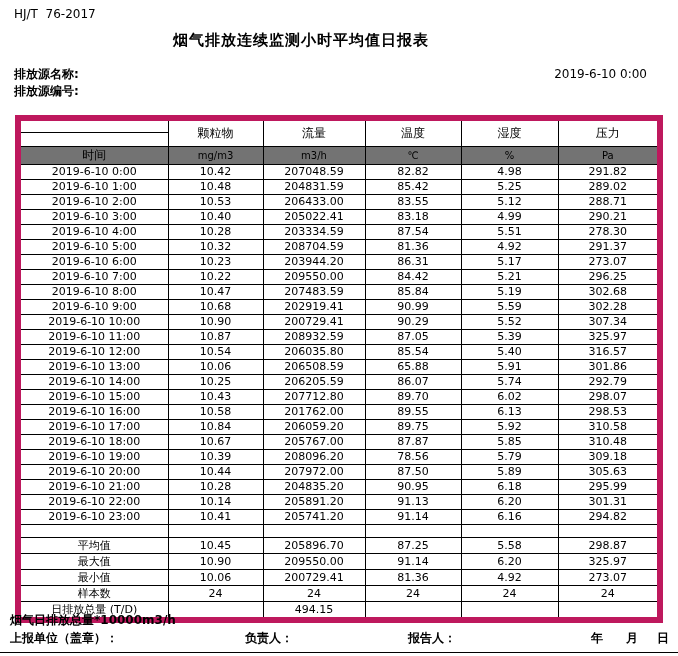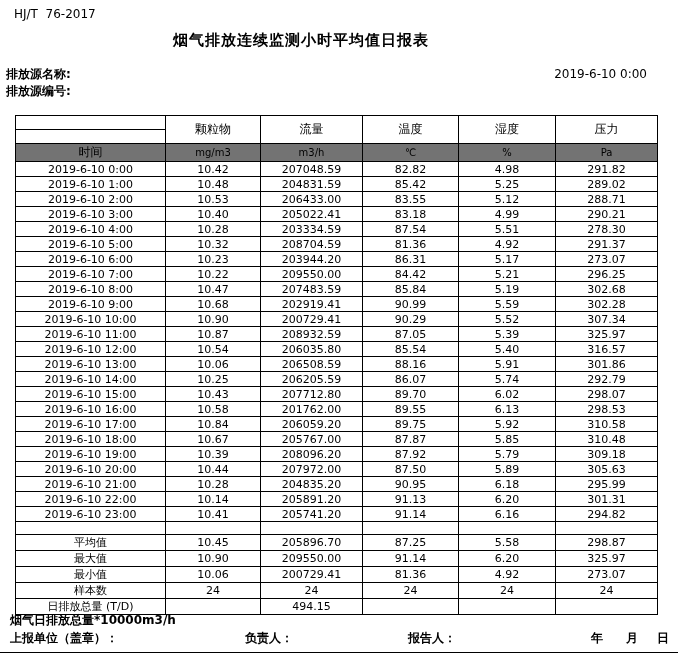--- a/index.html
+++ b/index.html
@@ -11,33 +11,33 @@
   }
   .std-code {
     position: absolute; left: 14px; top: 7px;
     font-size: 12px; font-weight: normal; white-space: pre;
   }
   .report-title {
     position: absolute; left: 0; top: 31px; width: 602px;
     text-align: center; font-size: 15px; font-weight: bold; letter-spacing: 1px;
   }
   .source-labels {
-    position: absolute; left: 6px; top: 66px;
+    position: absolute; left: 14px; top: 66px;
     font-size: 12px; font-weight: bold; line-height: 17px;
   }
   .report-datetime {
     position: absolute; right: 31px; top: 67px;
     font-size: 12px;
   }
   table.monitor {
     position: absolute; left: 15px; top: 115px;
     border-collapse: collapse; table-layout: fixed;
     width: 642px;
     font-size: 11px;
-    border: 1px solid #be185d;
+    border: 6px solid #be185d;
   }
   table.monitor td {
     border: 1px solid #000;
     text-align: center;
     vertical-align: middle;
     height: 15px;
     padding: 0 2px;
     overflow: hidden;
     white-space: nowrap;
     font-family: "DejaVu Sans", "Liberation Sans", sans-serif;
@@ -220,21 +220,21 @@
         <td>10.54</td>
         <td>206035.80</td>
         <td>85.54</td>
         <td>5.40</td>
         <td>316.57</td>
       </tr>
       <tr>
         <td>2019-6-10 13:00</td>
         <td>10.06</td>
         <td>206508.59</td>
-        <td>88.16</td>
+        <td>65.88</td>
         <td>5.91</td>
         <td>301.86</td>
       </tr>
       <tr>
         <td>2019-6-10 14:00</td>
         <td>10.25</td>
         <td>206205.59</td>
         <td>86.07</td>
         <td>5.74</td>
         <td>292.79</td>
@@ -268,21 +268,21 @@
         <td>10.67</td>
         <td>205767.00</td>
         <td>87.87</td>
         <td>5.85</td>
         <td>310.48</td>
       </tr>
       <tr>
         <td>2019-6-10 19:00</td>
         <td>10.39</td>
         <td>208096.20</td>
-        <td>87.92</td>
+        <td>78.56</td>
         <td>5.79</td>
         <td>309.18</td>
       </tr>
       <tr>
         <td>2019-6-10 20:00</td>
         <td>10.44</td>
         <td>207972.00</td>
         <td>87.50</td>
         <td>5.89</td>
         <td>305.63</td>

